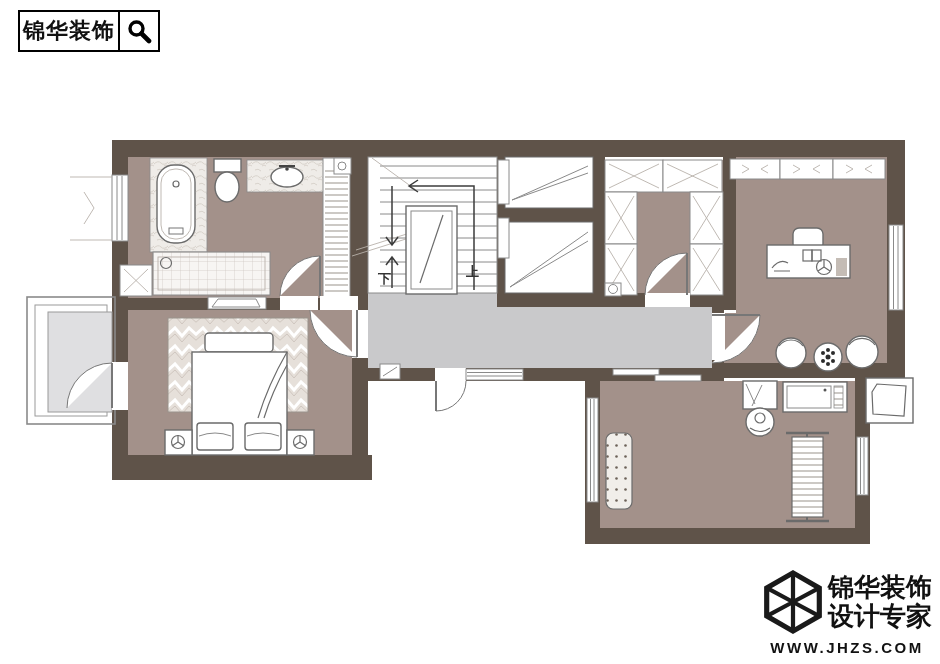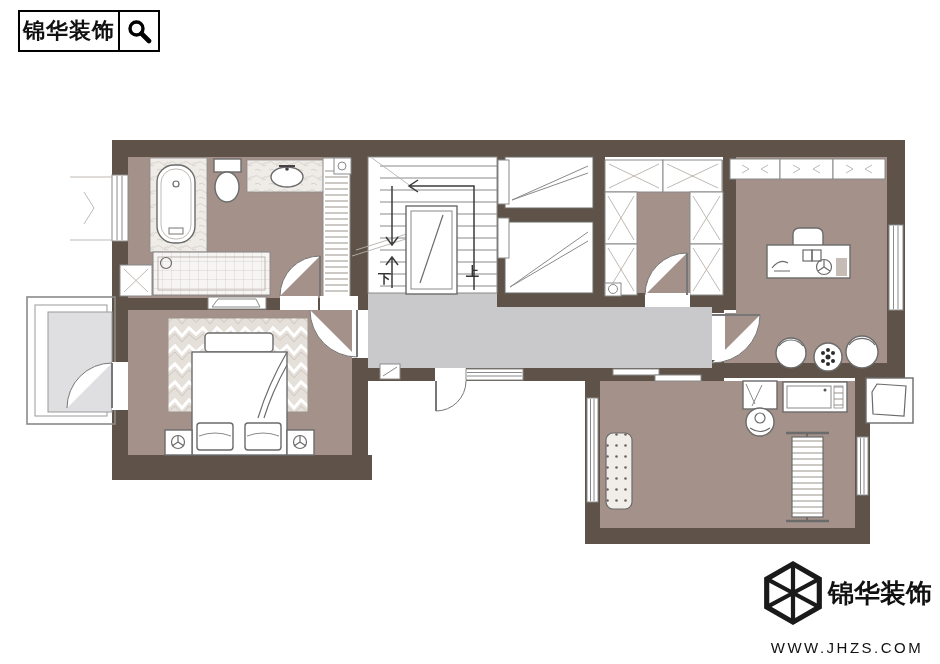--- a/index.html
+++ b/index.html
@@ -10,21 +10,21 @@
   .hdr-tagline{font-size:15px;font-weight:900;letter-spacing:1px;white-space:nowrap;}
   .hdr-box{margin-top:4px;width:138px;height:38px;border:2px solid #000;display:flex;align-items:stretch;}
   .hdr-brand{flex:1;display:flex;align-items:center;justify-content:center;
              font-size:22px;font-weight:900;letter-spacing:1px;}
   .hdr-search{width:38px;border-left:2px solid #000;display:flex;align-items:center;justify-content:center;}
   
   .ftr{position:absolute;right:8px;bottom:8px;width:170px;text-align:center;}
   .ftr-row{display:flex;align-items:center;justify-content:flex-start;}
   .ftr-text{text-align:left;margin-left:4px;}
   .ftr-brand,.ftr-tag{font-size:26px;font-weight:900;line-height:29px;white-space:nowrap;}
-  .ftr-url{font-size:15px;font-weight:400;letter-spacing:2.5px;margin-top:12px;white-space:nowrap;}
+  .ftr-url{font-size:15px;font-weight:700;letter-spacing:2.5px;margin-top:3px;white-space:nowrap;}
   
   svg.plan{position:absolute;left:0;top:0;}
   .wall{fill:var(--wall,#5f5349);}
   .floor{fill:var(--floor,#a3918a);}
   .corr{fill:var(--corridor,#c9c9cb);}
   .balc{fill:var(--balcony,#dfdfe1);}
   .wt{fill:#ffffff;stroke:#8a8a8a;stroke-width:1;}
   .wt2{fill:#ffffff;stroke:#6b6b6b;stroke-width:1.4;}
   .ln{stroke:#8a8a8a;stroke-width:1;fill:none;}
   .ln2{stroke:#6b6b6b;stroke-width:1.2;fill:none;}
@@ -303,16 +303,17 @@
 <div class="ftr">
   <div class="ftr-row">
     <svg width="66" height="68" viewBox="0 0 66 68">
       <g stroke="#1a1a1a" fill="none">
         <path stroke-width="5.5" d="M33,3 L61,19 L61,49 L33,65 L5,49 L5,19 Z"></path>
         <path stroke-width="4.5" d="M33,34 L33,3 M33,34 L61,49 M33,34 L5,49 M33,34 L33,65 M33,34 L61,19 M33,34 L5,19"></path>
       </g>
     </svg>
     <div class="ftr-text">
       <div class="ftr-brand">锦华装饰</div>
+      <div class="ftr-tag">设计专家</div>
     </div>
   </div>
   <div class="ftr-url">WWW.JHZS.COM</div>
 </div>
 
 </body></html>

